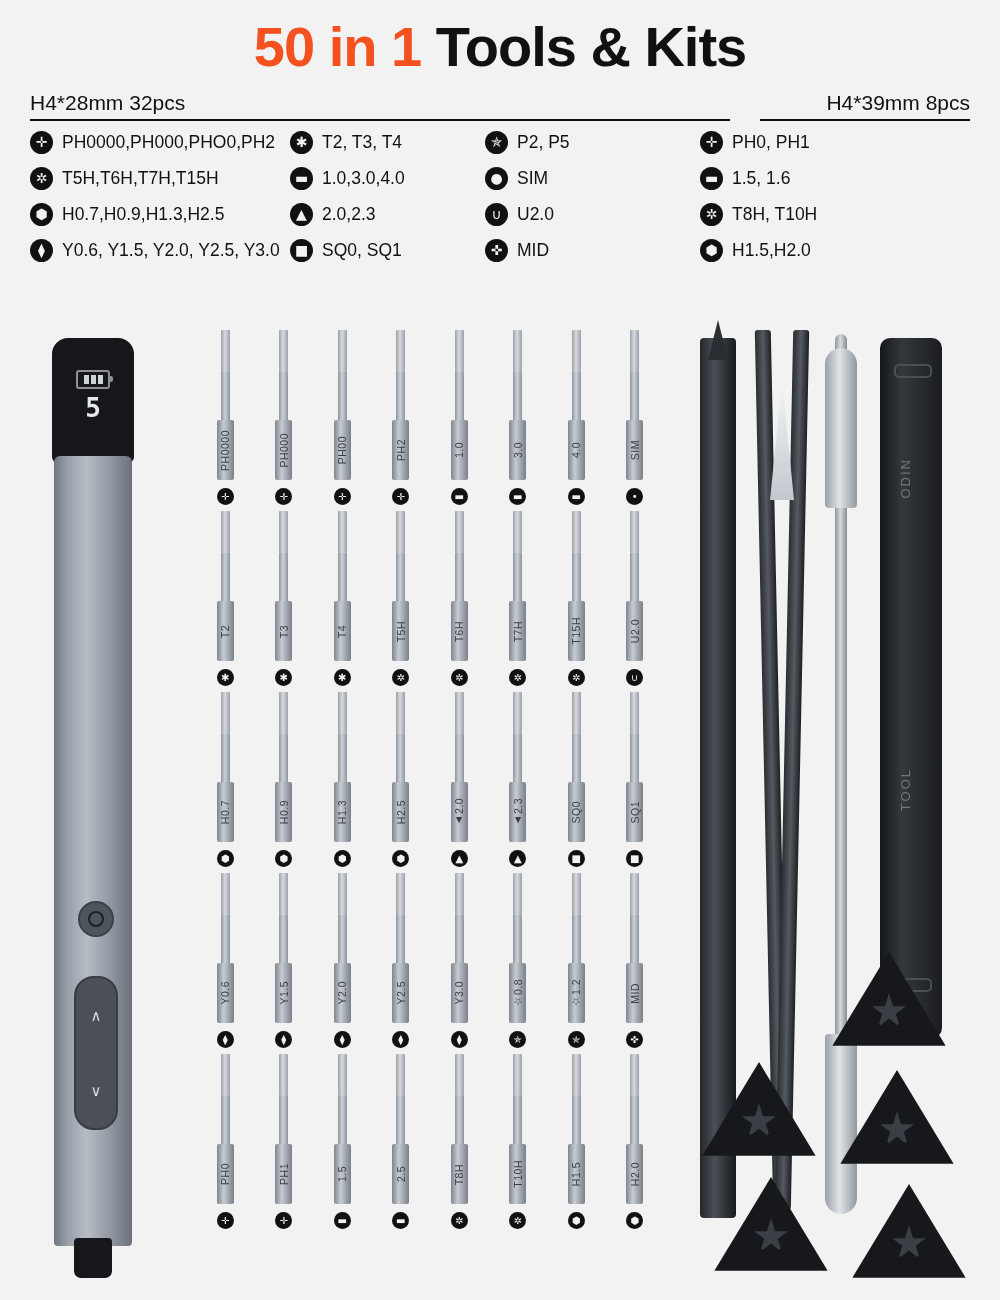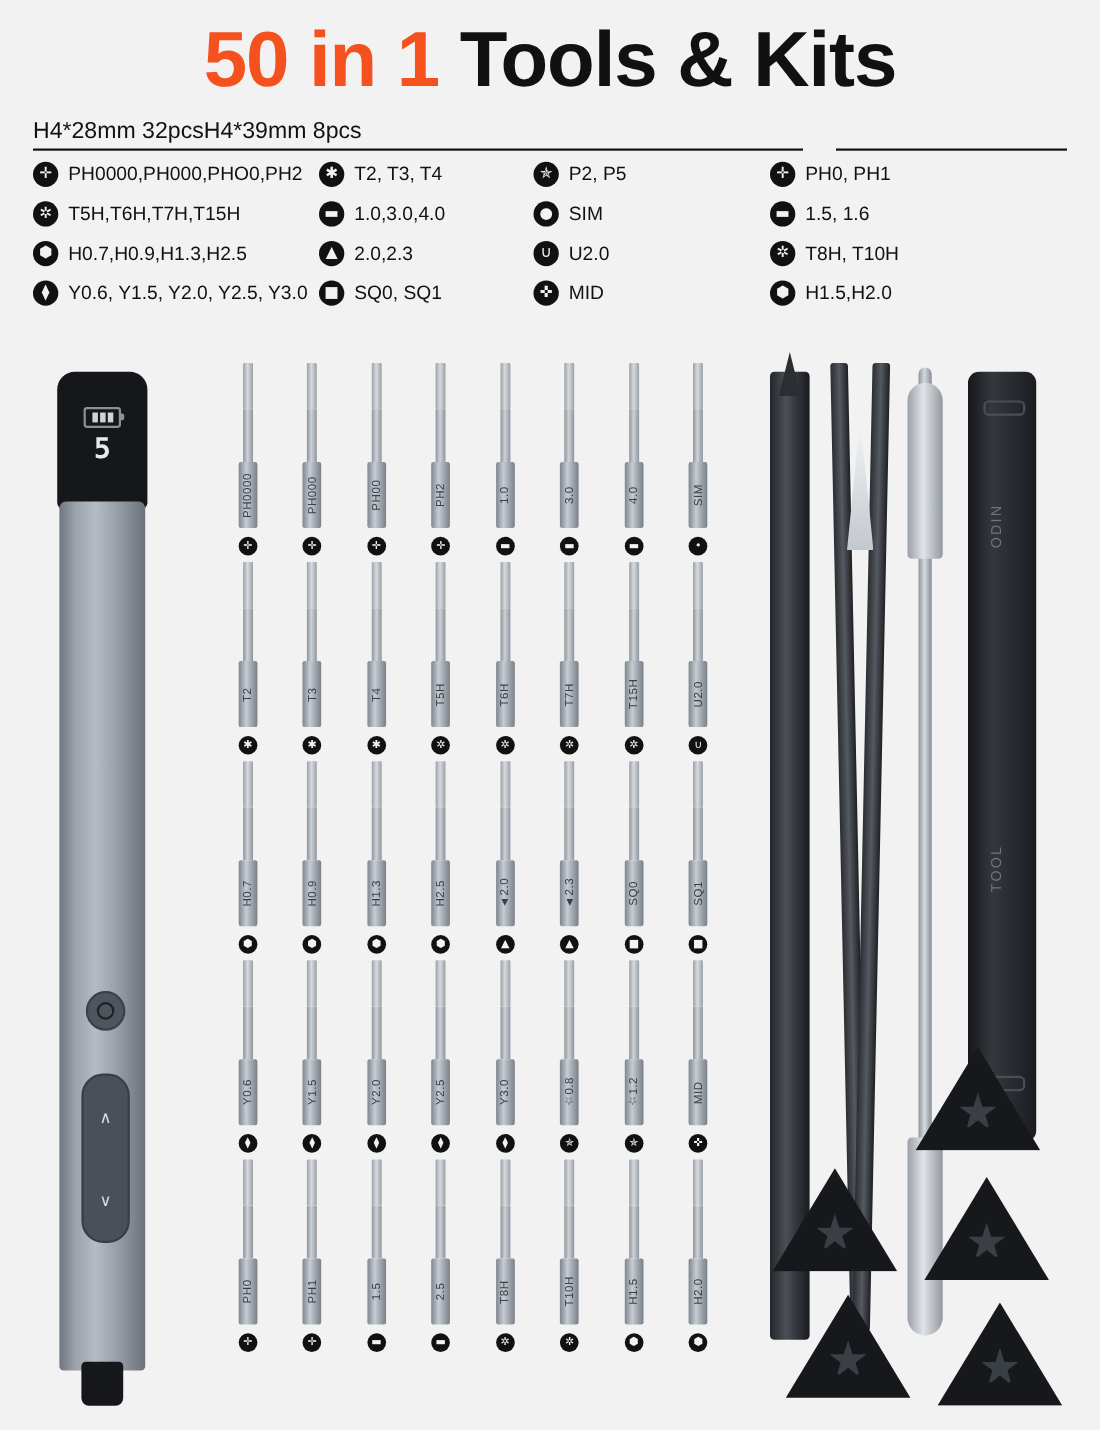--- a/index.html
+++ b/index.html
@@ -7,31 +7,31 @@
     width:1000px;height:1300px;
     background:#f2f2f2;
     font-family:"Liberation Sans", sans-serif;
     color:#111;
     position:relative;
     overflow:hidden;
   }
   
   .title{
     text-align:center;
-    font-size:71px;
+    font-size:56px;
     font-weight:bold;
     letter-spacing:-1px;
     padding-top:18px;
     line-height:1.05;
   }
   .title .accent{color:#f4511e;}
   
   .spec-head{
     display:flex;
-    justify-content:flex-start;
+    justify-content:space-between;
     align-items:flex-end;
     padding:14px 30px 0 30px;
   }
   .spec-head .h-left,.spec-head .h-right{
     font-size:21px;
     padding-bottom:4px;
   }
   .rule-split{display:flex;justify-content:space-between;margin:0 30px;}
   .rule-split div{height:2px;background:#111;}
   .rl{width:700px;}

